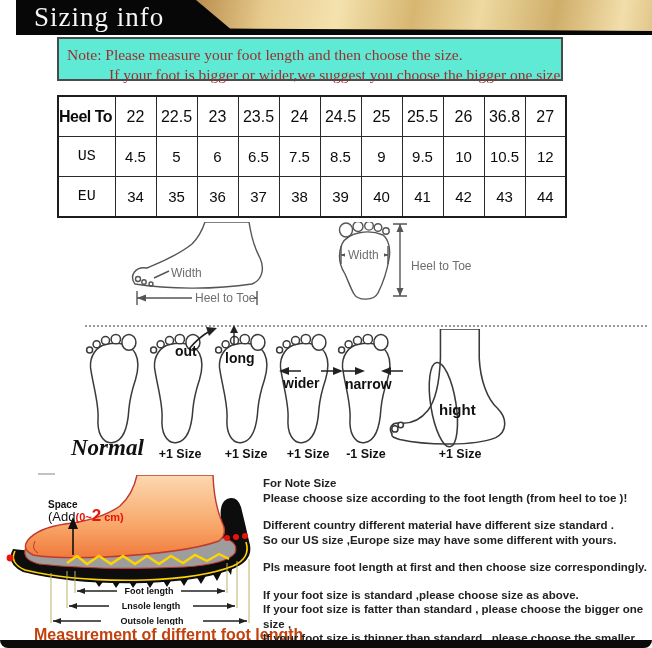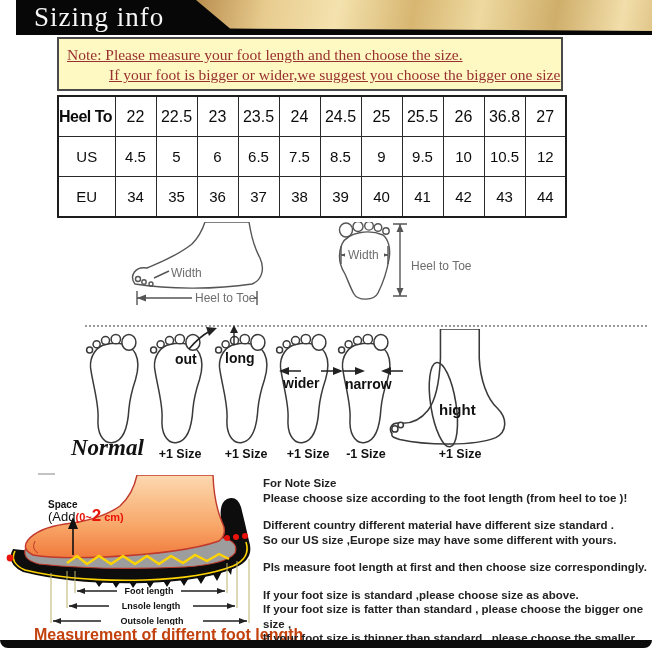--- a/index.html
+++ b/index.html
@@ -8,33 +8,33 @@
 
   
   .header{position:absolute;left:16px;top:0;width:652px;height:35px;background:#070707;}
   .gold-banner{position:absolute;left:180px;top:0;width:472px;height:31px;
     background:linear-gradient(100deg,#b98e4e 0%,#e8cc8f 15%,#f4e2ae 30%,#d7b671 46%,#eed9a0 60%,#cfae6a 76%,#f2deaa 90%,#d8ba79 100%);
     clip-path:polygon(0 0,100% 0,100% 100%,34px 92%);}
   .header-title{position:absolute;left:18px;top:2px;font-family:"Liberation Serif",serif;
     font-size:27px;color:#f5f5f5;letter-spacing:1px;}
 
   
-  .note-box{position:absolute;left:57px;top:37px;width:506px;height:54px;
-    border:2px solid #4a4a4a;background:#fef9c3;
+  .note-box{position:absolute;left:57px;top:37px;width:506px;height:44px;
+    border:2px solid #4a4a4a;background:#5eead4;
     font-family:"Liberation Serif",serif;font-size:15.5px;color:#993030;line-height:20px;
-    padding:6px 0 0 8px;box-sizing:border-box;text-decoration:underline;}
+    padding:6px 0 0 8px;box-sizing:border-box;}
   .note-line2{padding-left:42px;}
 
   
   table.size-chart{position:absolute;left:57px;top:95px;width:510px;border-collapse:collapse;
     table-layout:fixed;background:#fff;border:2px solid #1d1d1d;}
   table.size-chart td{border:1.5px solid #2a2a2a;text-align:center;vertical-align:middle;
     height:39px;padding:0;font-size:15px;color:#0c0c0c;overflow:hidden;white-space:nowrap;}
   td.rl-small{font-size:9px;font-weight:bold;letter-spacing:-0.5px;}
-  td.rl-big{font-size:23px;}
+  td.rl-big{font-size:23px;font-family:Liberation Mono, monospace;}
   tr.cm-row td{font-size:16px;}
 
   
   .mid-svg{position:absolute;left:57px;top:222px;}
   .mid-svg text{font-family:"Liberation Sans",sans-serif;font-size:12px;fill:#6e6e6e;}
 
   
   .feet{position:absolute;left:57px;top:325px;width:595px;height:155px;}
   .dotline{position:absolute;left:28px;top:0;width:562px;border-top:2px dotted #9a9a9a;}
   .fp{position:absolute;top:8px;}
@@ -233,21 +233,21 @@
       <polygon points="10,2 0,6 10,10" fill="#222"></polygon>
       <polygon points="54,2 64,6 54,10" fill="#222"></polygon>
     </svg>
 
     <svg class="arrow-overlay" style="left:284px;top:40px" width="64" height="12" viewBox="0 0 64 12">
       <path d="M2,6 L14,6 M50,6 L62,6" stroke="#222" stroke-width="1.6" fill="none"></path>
       <polygon points="14,2 24,6 14,10" fill="#222"></polygon>
       <polygon points="50,2 40,6 50,10" fill="#222"></polygon>
     </svg>
 
-    <span class="shape-label" style="left:118px;top:26px">out</span>
+    <span class="shape-label" style="left:118px;top:18px">out</span>
     <span class="shape-label" style="left:168px;top:25px">long</span>
     <span class="shape-label" style="left:226px;top:50px">wider</span>
     <span class="shape-label" style="left:288px;top:51px">narrow</span>
     <span class="shape-label hight" style="left:382px;top:76px">hight</span>
 
     <span class="size-label normal">Normal</span>
     <span class="size-label" style="left:93px">+1 Size</span>
     <span class="size-label" style="left:159px">+1 Size</span>
     <span class="size-label" style="left:221px">+1 Size</span>
     <span class="size-label" style="left:279px">-1 Size</span>

